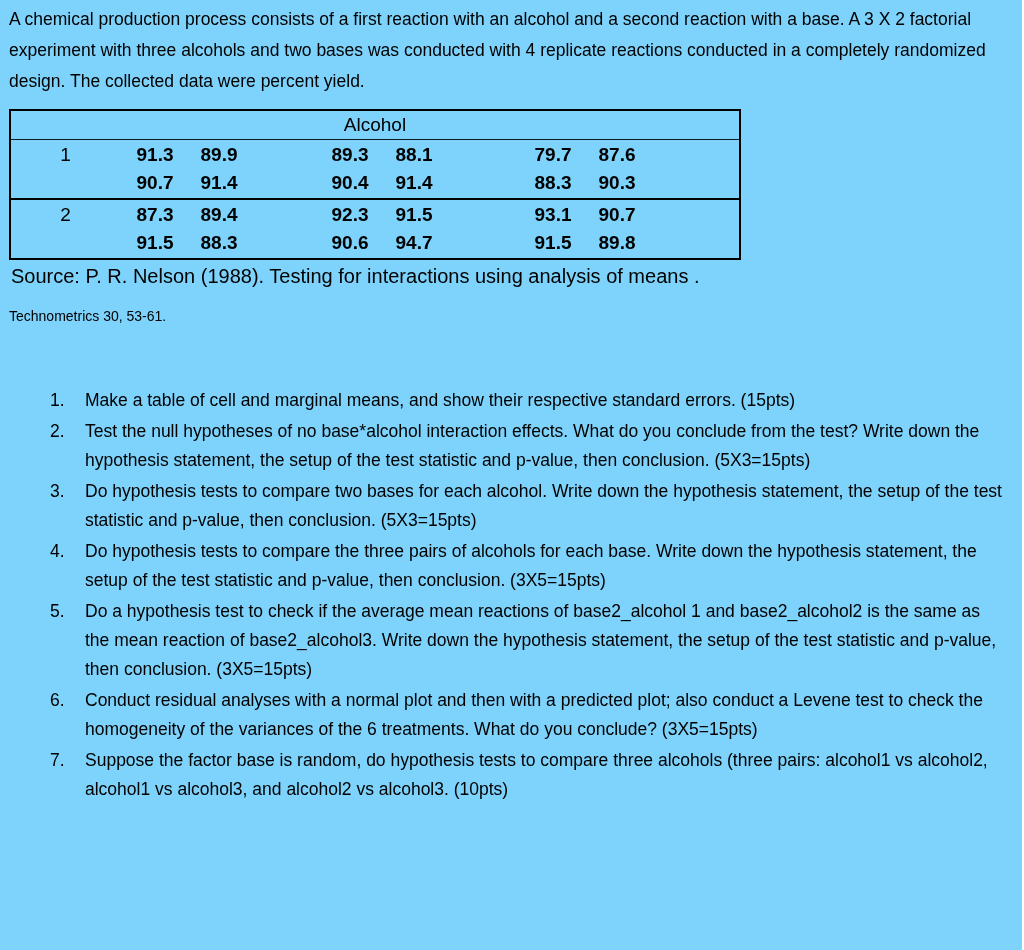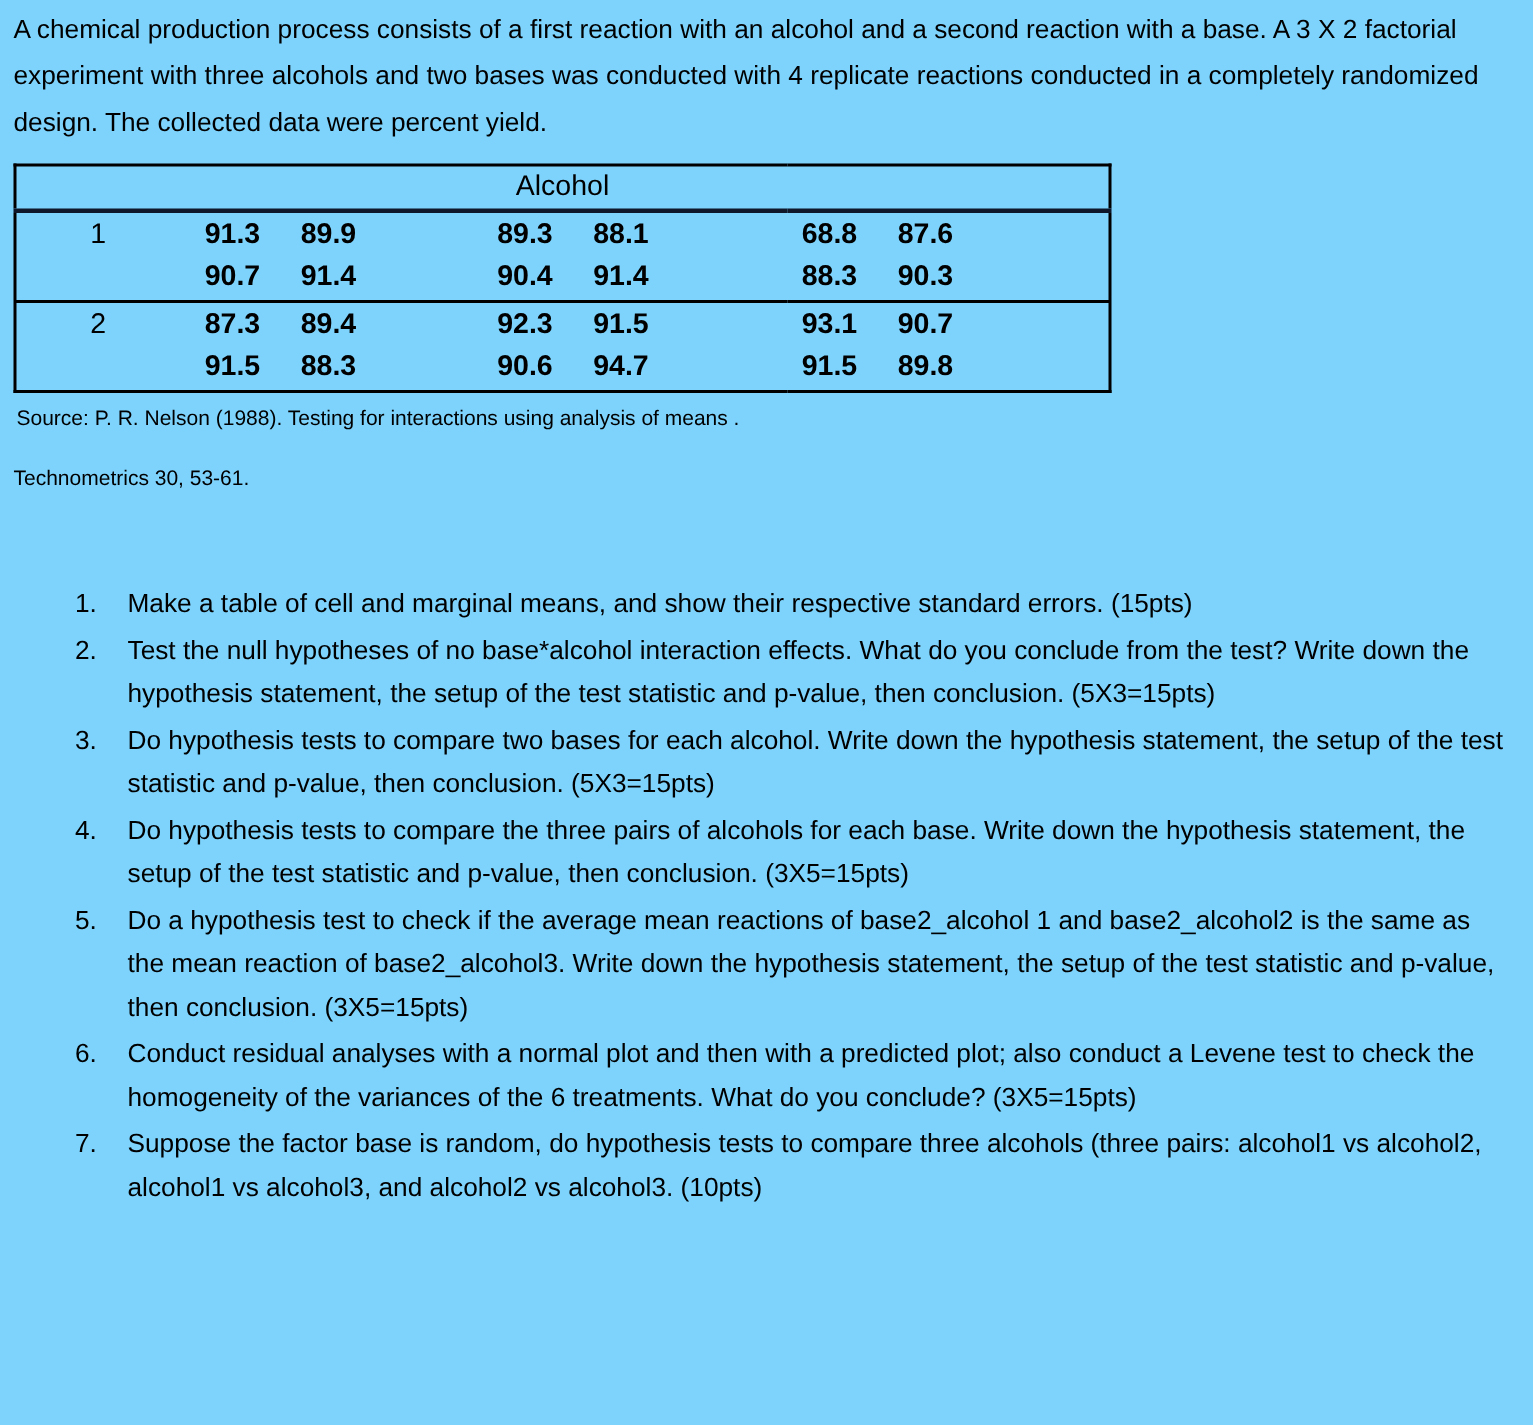--- a/index.html
+++ b/index.html
@@ -38,21 +38,21 @@
     border: 2px solid #000000;
   }
   td.cell {
     padding: 0;
     vertical-align: top;
     line-height: 28px;
   }
   tr.group-row td {
     text-align: center;
     height: 28px;
-    border-bottom: 3px solid #0f172a;
+    border-bottom: 1px solid #0f172a;
     line-height: 28px;
   }
   tr.colhead-row td {
     height: 27px;
     line-height: 27px;
     border-bottom: 2px solid #000000;
   }
   tr.data-row-1 td {
     border-bottom: 2px solid #000000;
   }
@@ -81,21 +81,21 @@
     font-weight: bold;
   }
   .pair span {
     display: inline-block;
     min-width: 40px;
     text-align: center;
   }
   
   .src {
     margin: 7px 0 0 2px;
-    font-size: 14px;
+    font-size: 20px;
     line-height: 19px;
   }
   .journal {
     margin: 21px 0 0 0;
     font-size: 14px;
     line-height: 19px;
   }
   
   .questions {
     margin: 60px 0 0 41px;
@@ -154,21 +154,21 @@
               </div>
             <div class="pair">
                 <span>90.4</span>
                 <span>91.4</span>
               </div>
           </div>
         </td>
         <td class="cell a3">
           <div class="grp">
             <div class="pair">
-                <span>68.8</span>
+                <span>79.7</span>
                 <span>87.6</span>
               </div>
             <div class="pair">
                 <span>88.3</span>
                 <span>90.3</span>
               </div>
           </div>
         </td>
       </tr>
       <tr class="data-row">

